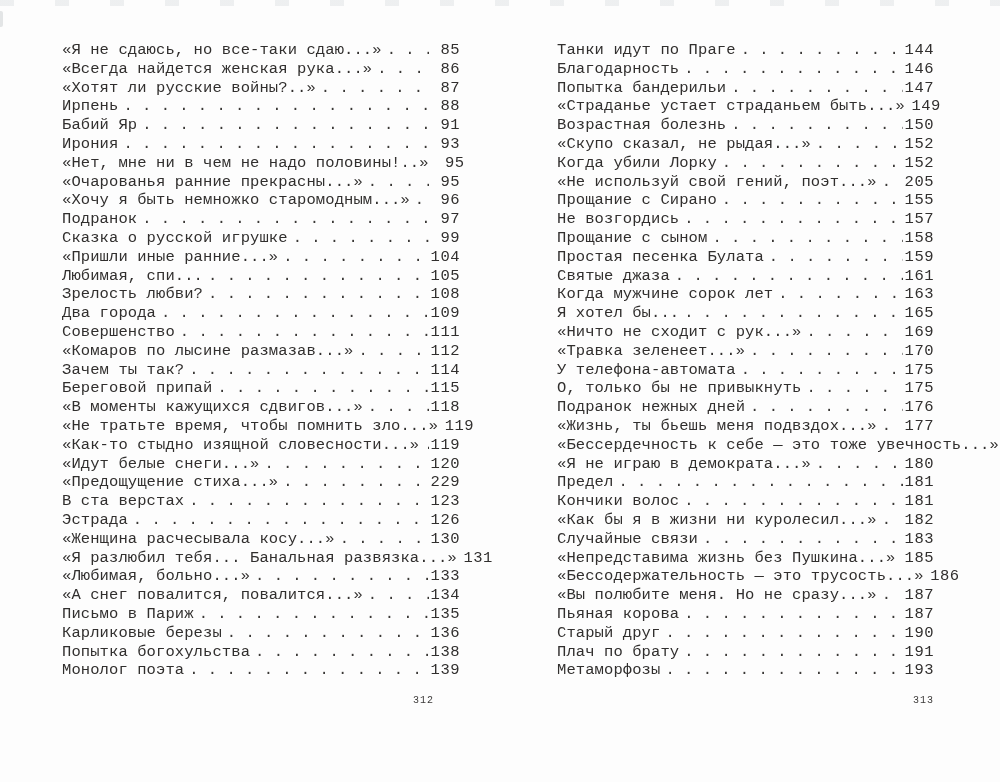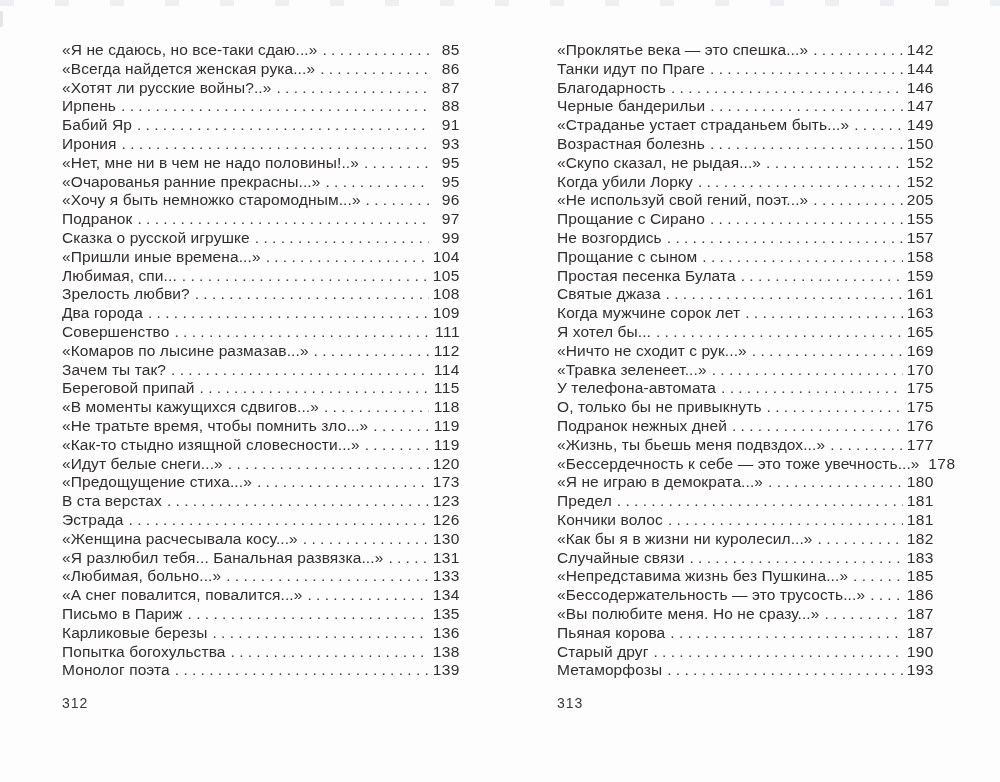--- a/index.html
+++ b/index.html
@@ -6,21 +6,21 @@
     margin: 0;
     padding: 0;
     background: #ffffff;
   }
   .sheet {
     position: relative;
     width: 1000px;
     height: 782px;
     background: #fdfdfd;
     overflow: hidden;
-    font-family: Liberation Sans, sans-serif;
+    font-family: Liberation Mono, monospace;
     color: #312f2e;
   }
   
   .scan-edge-top {
     position: absolute;
     top: 0; left: 0;
     width: 100%; height: 6px;
     background: repeating-linear-gradient(90deg,
       rgba(225,228,230,0.55) 0 14px,
       rgba(255,255,255,0) 14px 55px);
@@ -58,22 +58,22 @@
     content: ". . . . . . . . . . . . . . . . . . . . . . . . . . . . . . . . . . . . . . . . . . . . . . . . . . . . . . . . . . . . . . . . . . . . . . . . . . . . . . . . . . . . . . . . . . . . . . . . . . . . . . . . . . . .";
   }
   .pagenum {
     flex: 0 0 auto;
     min-width: 30px;
     text-align: right;
     letter-spacing: 0.5px;
   }
   .folio {
     margin-top: 15px;
-    text-align: left;
-    font-size: 14px;
+    text-align: right;
+    font-size: 10px;
     letter-spacing: 1px;
     color: #3a3837;
   }
   .toc-col.left .folio { padding-right: 26px; }
 </style>
 </head>
 <body>
 
 <div class="sheet">
   <div class="scan-edge-top"></div>
@@ -142,21 +142,21 @@
           <span class="pagenum">97</span>
         </div>
 
         <div class="row">
           <span class="title">Сказка о русской игрушке</span>
           <span class="dots"></span>
           <span class="pagenum">99</span>
         </div>
 
         <div class="row">
-          <span class="title">«Пришли иные времена...»</span>
+          <span class="title">«Пришли иные ранние...»</span>
           <span class="dots"></span>
           <span class="pagenum">104</span>
         </div>
 
         <div class="row">
           <span class="title">Любимая, спи...</span>
           <span class="dots"></span>
           <span class="pagenum">105</span>
         </div>
 
@@ -217,21 +217,21 @@
 
         <div class="row">
           <span class="title">«Идут белые снеги...»</span>
           <span class="dots"></span>
           <span class="pagenum">120</span>
         </div>
 
         <div class="row">
           <span class="title">«Предощущение стиха...»</span>
           <span class="dots"></span>
-          <span class="pagenum">173</span>
+          <span class="pagenum">229</span>
         </div>
 
         <div class="row">
           <span class="title">В ста верстах</span>
           <span class="dots"></span>
           <span class="pagenum">123</span>
         </div>
 
         <div class="row">
           <span class="title">Эстрада</span>
@@ -286,40 +286,35 @@
           <span class="dots"></span>
           <span class="pagenum">139</span>
         </div>
       </div>
     <div class="folio">312</div>
   </div>
 
   <div class="toc-col right">
     <div class="rows">
 
-        <div class="row">
-          <span class="title">«Проклятье века — это спешка...»</span>
-          <span class="dots"></span>
-          <span class="pagenum">142</span>
-        </div>
 
         <div class="row">
           <span class="title">Танки идут по Праге</span>
           <span class="dots"></span>
           <span class="pagenum">144</span>
         </div>
 
         <div class="row">
           <span class="title">Благодарность</span>
           <span class="dots"></span>
           <span class="pagenum">146</span>
         </div>
 
         <div class="row">
-          <span class="title">Черные бандерильи</span>
+          <span class="title">Попытка бандерильи</span>
           <span class="dots"></span>
           <span class="pagenum">147</span>
         </div>
 
         <div class="row">
           <span class="title">«Страданье устает страданьем быть...»</span>
           <span class="dots"></span>
           <span class="pagenum">149</span>
         </div>
 
@@ -484,20 +479,25 @@
           <span class="dots"></span>
           <span class="pagenum">187</span>
         </div>
 
         <div class="row">
           <span class="title">Старый друг</span>
           <span class="dots"></span>
           <span class="pagenum">190</span>
         </div>
 
+        <div class="row">
+          <span class="title">Плач по брату</span>
+          <span class="dots"></span>
+          <span class="pagenum">191</span>
+        </div>
 
         <div class="row">
           <span class="title">Метаморфозы</span>
           <span class="dots"></span>
           <span class="pagenum">193</span>
         </div>
       </div>
     <div class="folio">313</div>
   </div>
 </div>

